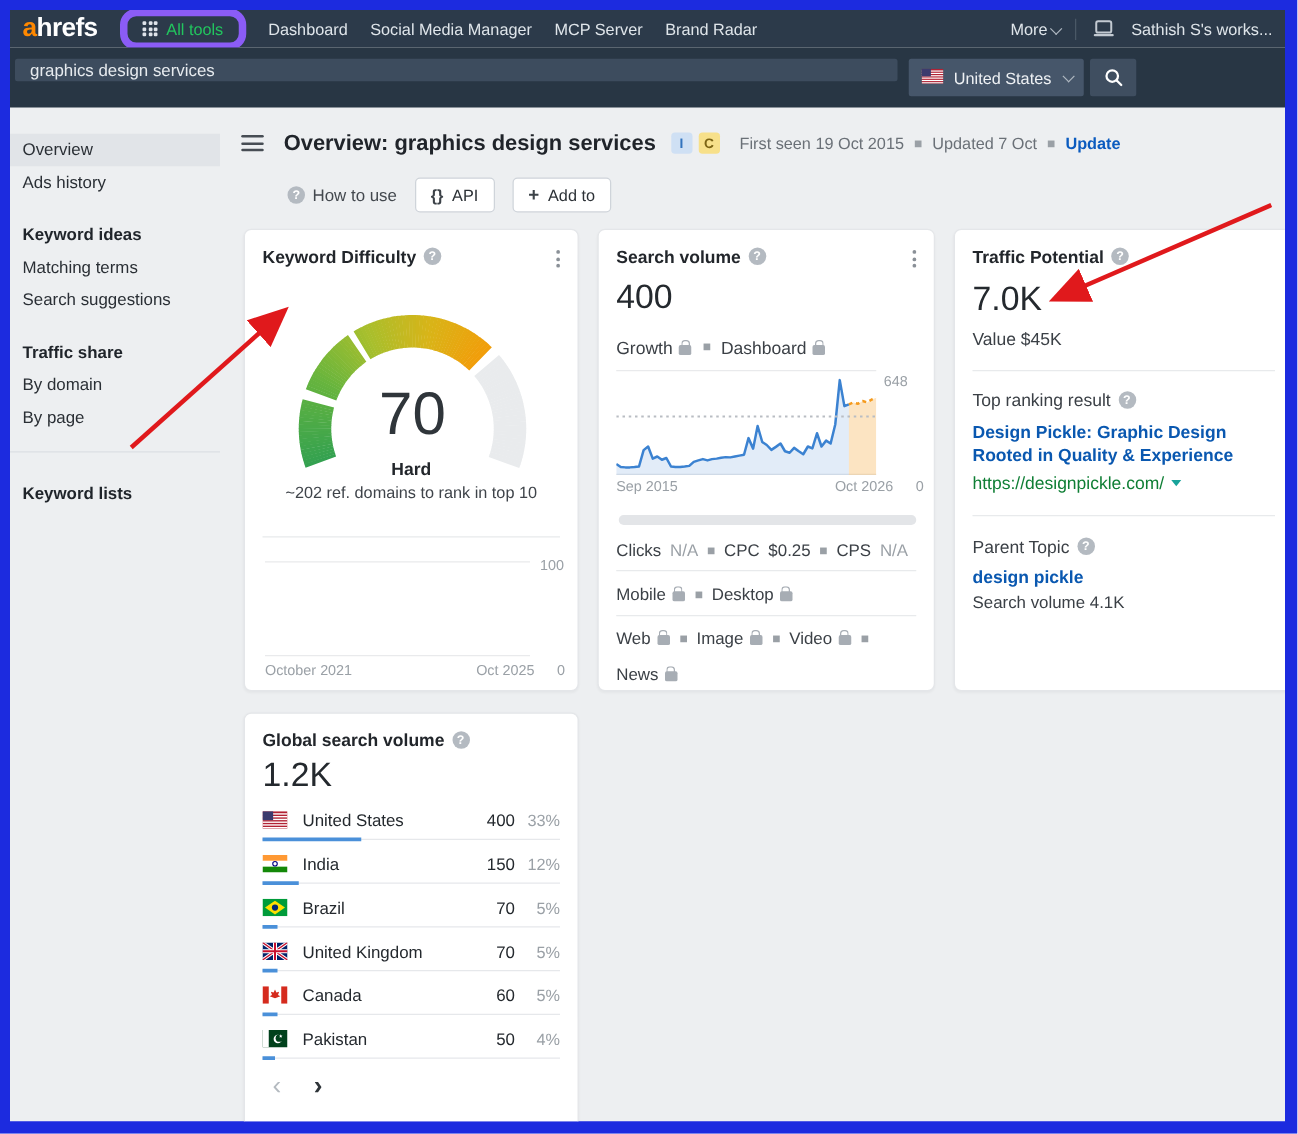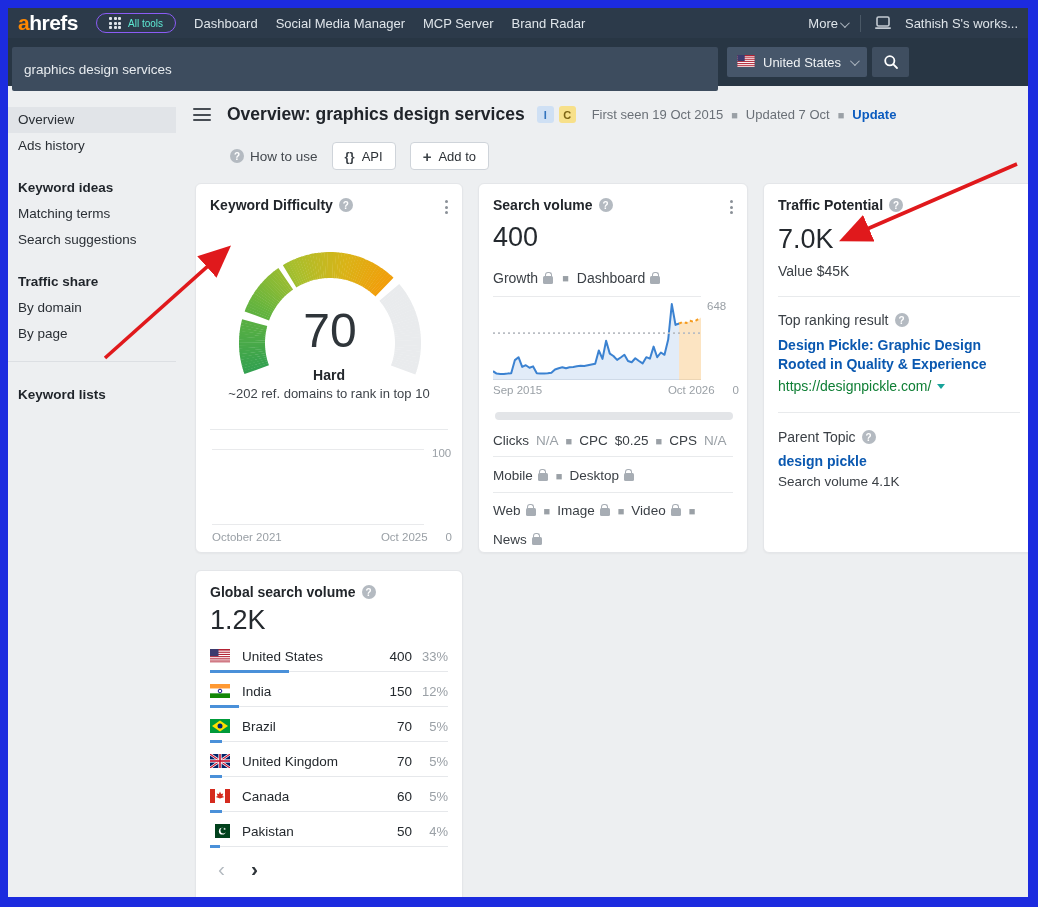--- a/index.html
+++ b/index.html
@@ -5,35 +5,35 @@
   * { margin:0; padding:0; box-sizing:border-box; }
   html,body { width:1038px; height:907px; font-family:"Liberation Sans","DejaVu Sans",sans-serif; }
   .frame { position:relative; width:1038px; height:907px; background:#1c2bdf; overflow:hidden; }
   .app { position:absolute; left:8px; top:8px; width:1020px; height:889px; background:#edeff1; overflow:hidden; }
 
   
   .navbar { position:absolute; left:0; top:0; width:100%; height:30px; background:#2c3a4a;
             display:flex; align-items:center; padding:0 10px; gap:18px; }
   .logo { font-size:21px; font-weight:bold; color:#fff; letter-spacing:-0.5px; display:flex; align-items:center; cursor:pointer; }
   .logo .logo-a { background:transparent; color:#ff8800; }
-  .alltools { display:flex; align-items:center; gap:7px; border:1px solid #8b5cf6; border-radius:13px;
-              padding:3px 12px; color:#5eead4; font-size:10px; background:transparent; cursor:pointer; }
+  .alltools { display:flex; align-items:center; gap:7px; border:6px solid #8b5cf6; border-radius:13px;
+              padding:3px 12px; color:#22c55e; font-size:13px; background:transparent; cursor:pointer; }
   .grid-ico { display:grid; grid-template-columns:repeat(3,3px); grid-gap:1.5px; }
   .grid-ico i { width:3px; height:3px; background:#dfe4ea; border-radius:1px; }
   .nav-item { color:#dfe5ea; font-size:13px; cursor:pointer; white-space:nowrap; }
   .nav-right { margin-left:auto; display:flex; align-items:center; gap:13px; }
   .chev { display:inline-block; width:7px; height:7px; border-right:1.6px solid #aeb7c0; border-bottom:1.6px solid #aeb7c0;
           transform:rotate(45deg) translateY(-2px); margin-left:2px; }
   .nav-divider { width:1px; height:17px; background:#4a5866; }
   .laptop-ico svg { display:block; }
   .account { color:#dfe5ea; font-size:13px; white-space:nowrap; overflow:hidden; max-width:150px; }
 
   
   .searchrow { position:absolute; left:0; top:30px; width:100%; height:48px; background:#283644; }
-  .search-input { position:absolute; left:4px; top:9px; width:706px; height:44px; background:#3d4c5e; border:none;
+  .search-input { position:absolute; left:4px; top:9px; width:706px; height:18px; background:#3d4c5e; border:none;
                   border-radius:2px; color:#e7ebef; font-size:13.5px; padding:0 12px; outline:none;
                   font-family:"Liberation Sans","DejaVu Sans",sans-serif; }
   .country-btn { position:absolute; left:719px; top:9px; height:30px; width:140px; background:#46566a; border:none;
                  border-radius:2px; color:#eef1f4; font-size:13px; display:flex; align-items:center; gap:8px;
                  padding:0 10px; cursor:pointer; }
   .search-btn { position:absolute; left:864px; top:9px; height:30px; width:37px; background:#3f4e60; border:none;
                 border-radius:2px; display:flex; align-items:center; justify-content:center; cursor:pointer; }
 
   
   .sidebar { position:absolute; left:0; top:78px; width:182px; bottom:0; padding-top:21px; }

